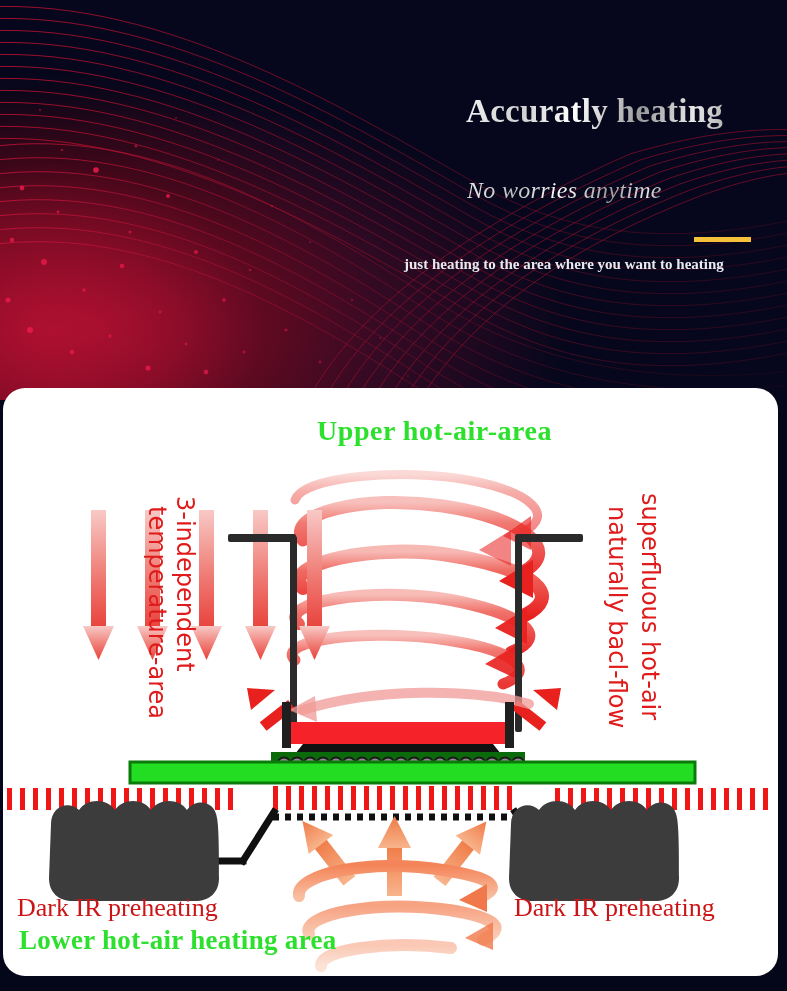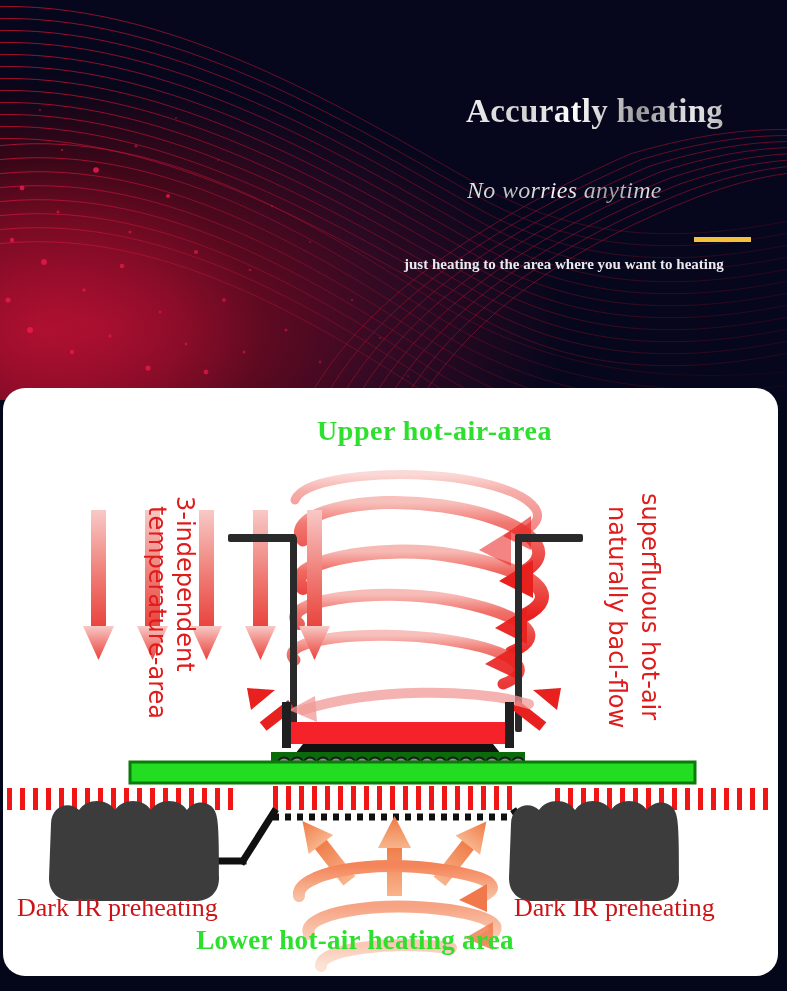--- a/index.html
+++ b/index.html
@@ -22,21 +22,21 @@
     -webkit-background-clip:text;background-clip:text;color:transparent;white-space:nowrap;font-style:italic;}
   .accent-bar{position:absolute;left:694px;top:237px;width:57px;height:5px;background:#f5c03a;}
   .h-line1{position:absolute;left:380px;top:256px;font-size:15px;color:#e9e9ef;white-space:nowrap;font-weight:bold;margin-left:24px;}
   .h-line2{position:absolute;left:452px;top:292px;font-size:15px;color:#e9e9ef;white-space:nowrap;font-weight:bold;}
 
   
   .panel{position:absolute;left:3px;top:388px;width:775px;height:588px;background:#ffffff;border-radius:22px;overflow:hidden;}
   .diagram{position:absolute;left:0;top:0;width:775px;height:588px;}
 
   .p-top{position:absolute;left:0;top:27px;width:775px;text-align:center;font-size:28px;font-weight:bold;color:#2ee02e;letter-spacing:.5px;padding-left:44px;}
-  .p-bottom{position:absolute;left:0;top:537px;width:704px;text-align:center;font-size:27px;font-weight:bold;color:#2ee02e;letter-spacing:.3px;}
+  .p-bottom{position:absolute;left:16px;top:537px;width:704px;text-align:left;font-size:27px;font-weight:bold;color:#2ee02e;letter-spacing:.3px;}
   .p-ir-left{position:absolute;left:14px;top:505px;font-size:26px;color:#cc1417;white-space:nowrap;}
   .p-ir-right{position:absolute;left:511px;top:505px;font-size:26px;color:#cc1417;white-space:nowrap;}
 
   .vtext{position:absolute;color:#e01b1b;font-size:24px;white-space:nowrap;
          writing-mode:vertical-rl;text-orientation:mixed;letter-spacing:0px;font-family:"DejaVu Sans",sans-serif;}
   .vt-l1{left:168px;top:108px;}
   .vt-l2{left:140px;top:118px;}
   .vt-r1{left:633px;top:105px;}
   .vt-r2{left:600px;top:118px;}
 </style>

